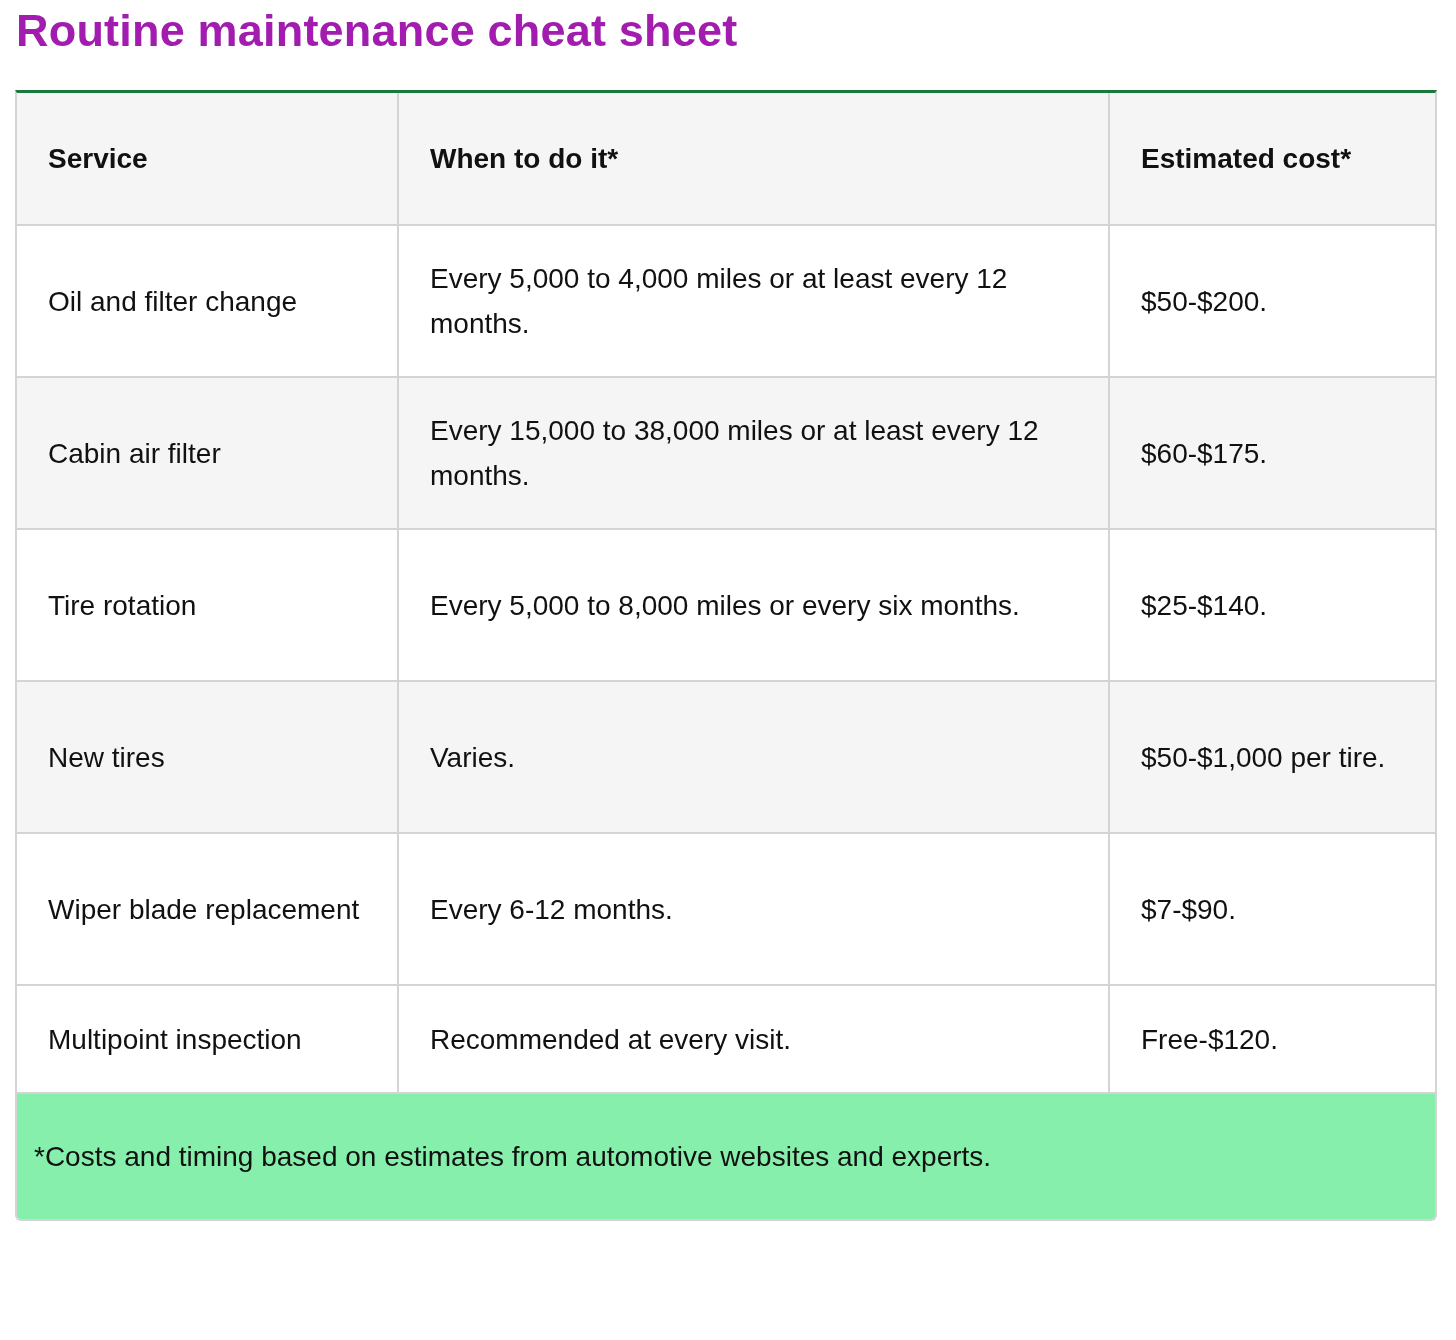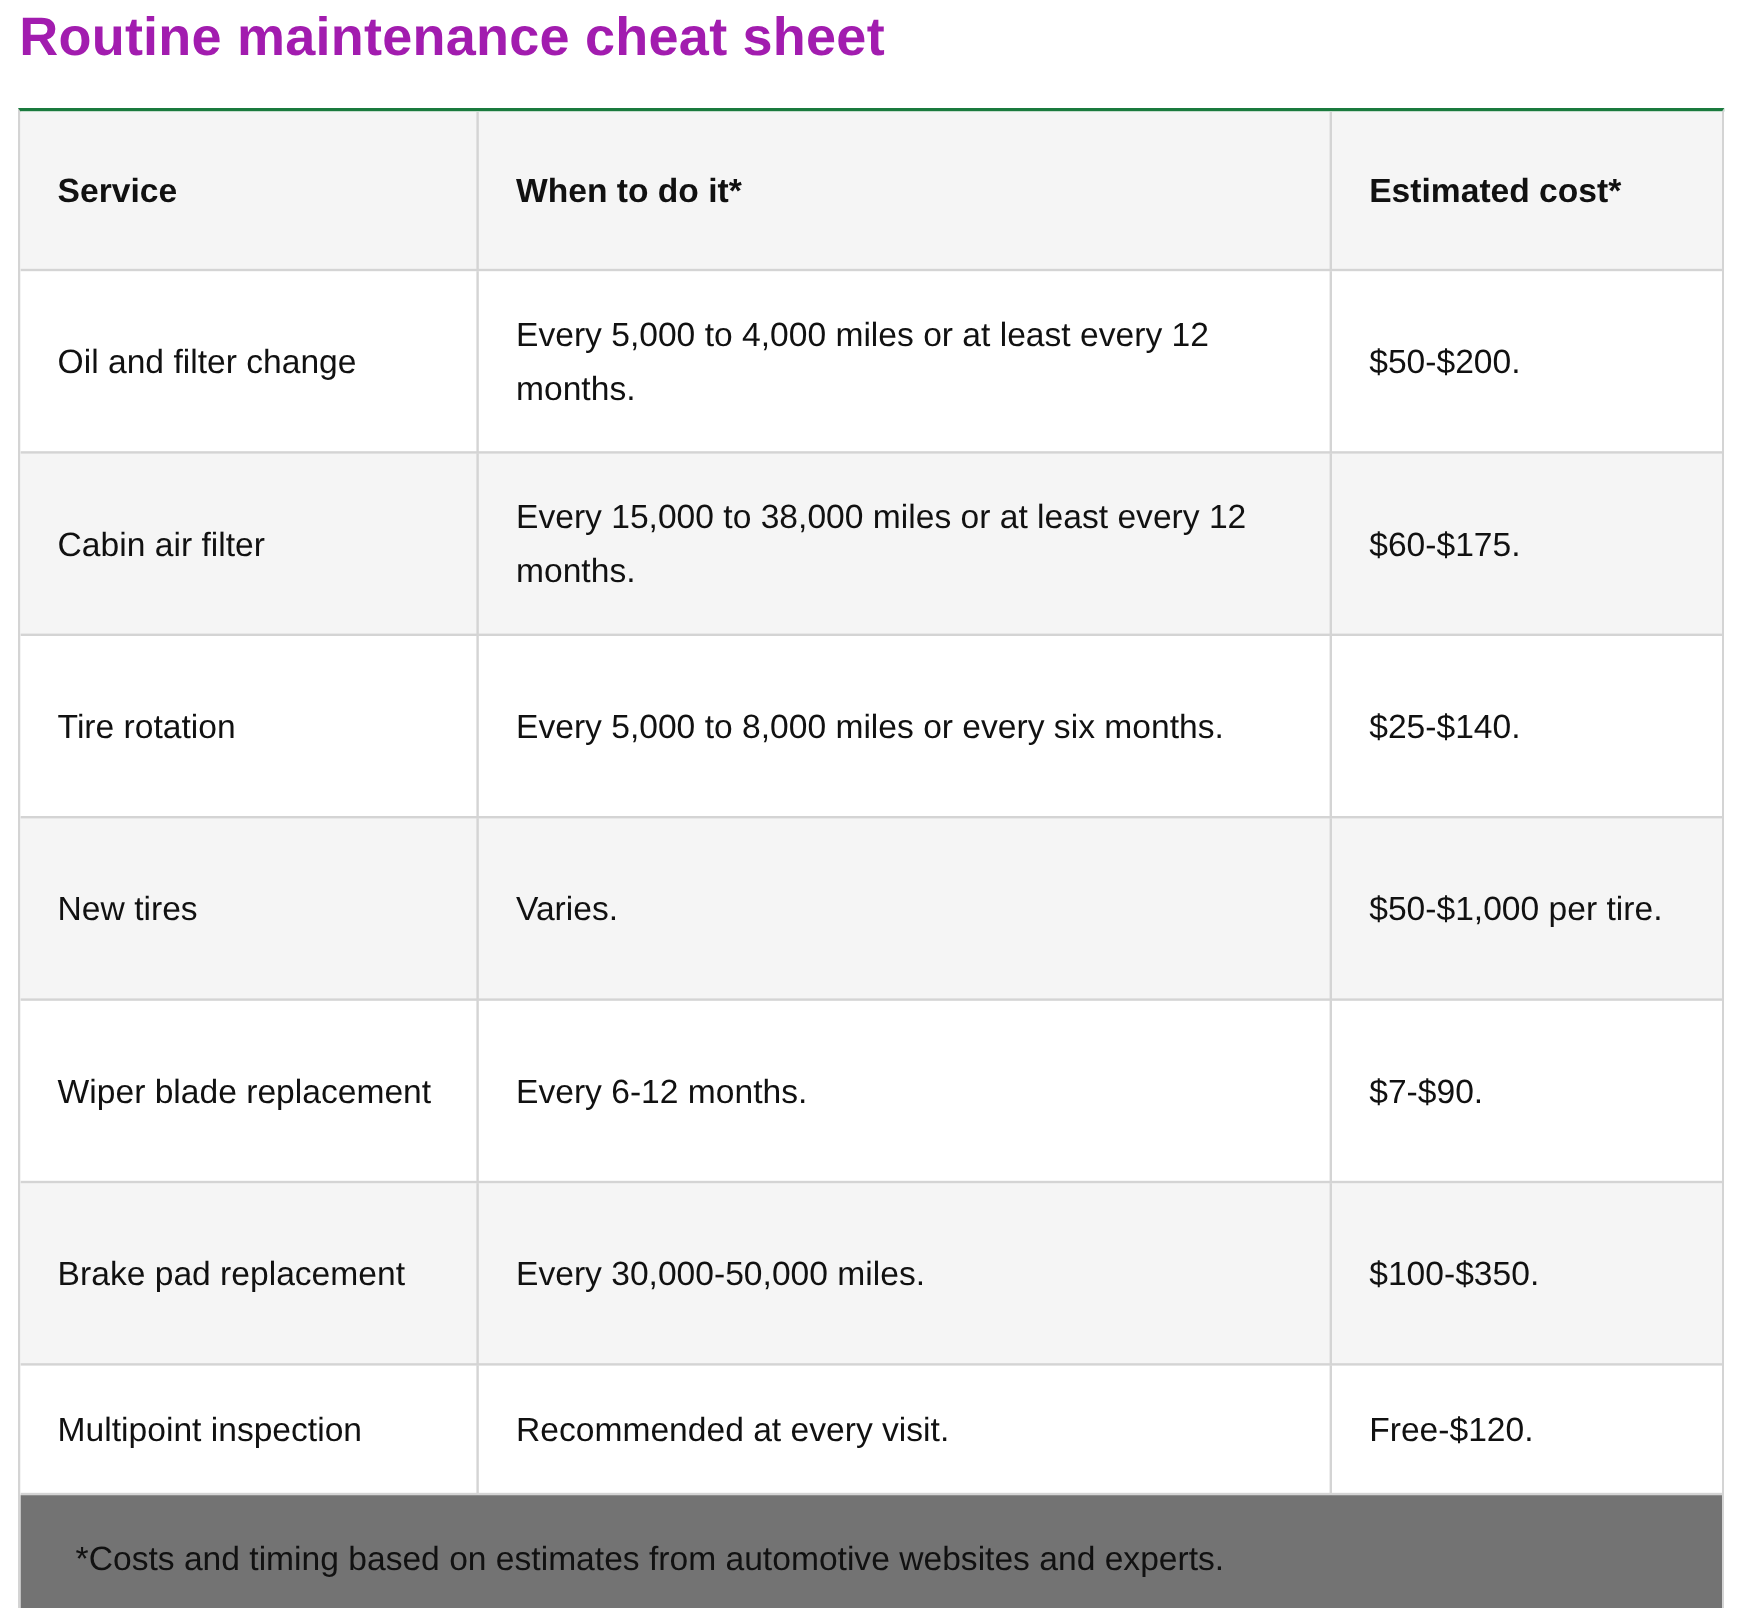--- a/index.html
+++ b/index.html
@@ -69,25 +69,25 @@
       font-weight: 400;
     }
     tr.row-white td { background: #ffffff; }
     tr.row-gray td { background: #f5f5f5; }
     tr.tall td { height: 152px; }
     tr.short td { height: 108px; }
     col.c1 { width: 381px; }
     col.c2 { width: 711px; }
     col.c3 { width: 326px; }
     .footnote {
-      background: #737373;
-      height: 105px;
+      background: #86efac;
+      height: 125px;
       display: flex;
       align-items: center;
-      padding-left: 46px;
+      padding-left: 17px;
       font-size: 28px;
       line-height: 40px;
       color: #111111;
       box-sizing: border-box;
     }
   </style>
 </head>
 <body>
 
 <h1 class="page-title">Routine maintenance cheat sheet</h1>
@@ -125,25 +125,20 @@
       <tr class="row-gray tall">
         <td>New tires</td>
         <td>Varies.</td>
         <td>$50-$1,000 per tire.</td>
       </tr>
       <tr class="row-white tall">
         <td>Wiper blade replacement</td>
         <td>Every 6-12 months.</td>
         <td>$7-$90.</td>
       </tr>
-      <tr class="row-gray tall">
-        <td>Brake pad replacement</td>
-        <td>Every 30,000-50,000 miles.</td>
-        <td>$100-$350.</td>
-      </tr>
       <tr class="row-white short">
         <td>Multipoint inspection</td>
         <td>Recommended at every visit.</td>
         <td>Free-$120.</td>
       </tr>
     </tbody>
   </table>
   <div class="footnote">*Costs and timing based on estimates from automotive websites and experts.</div>
 </div>
 

